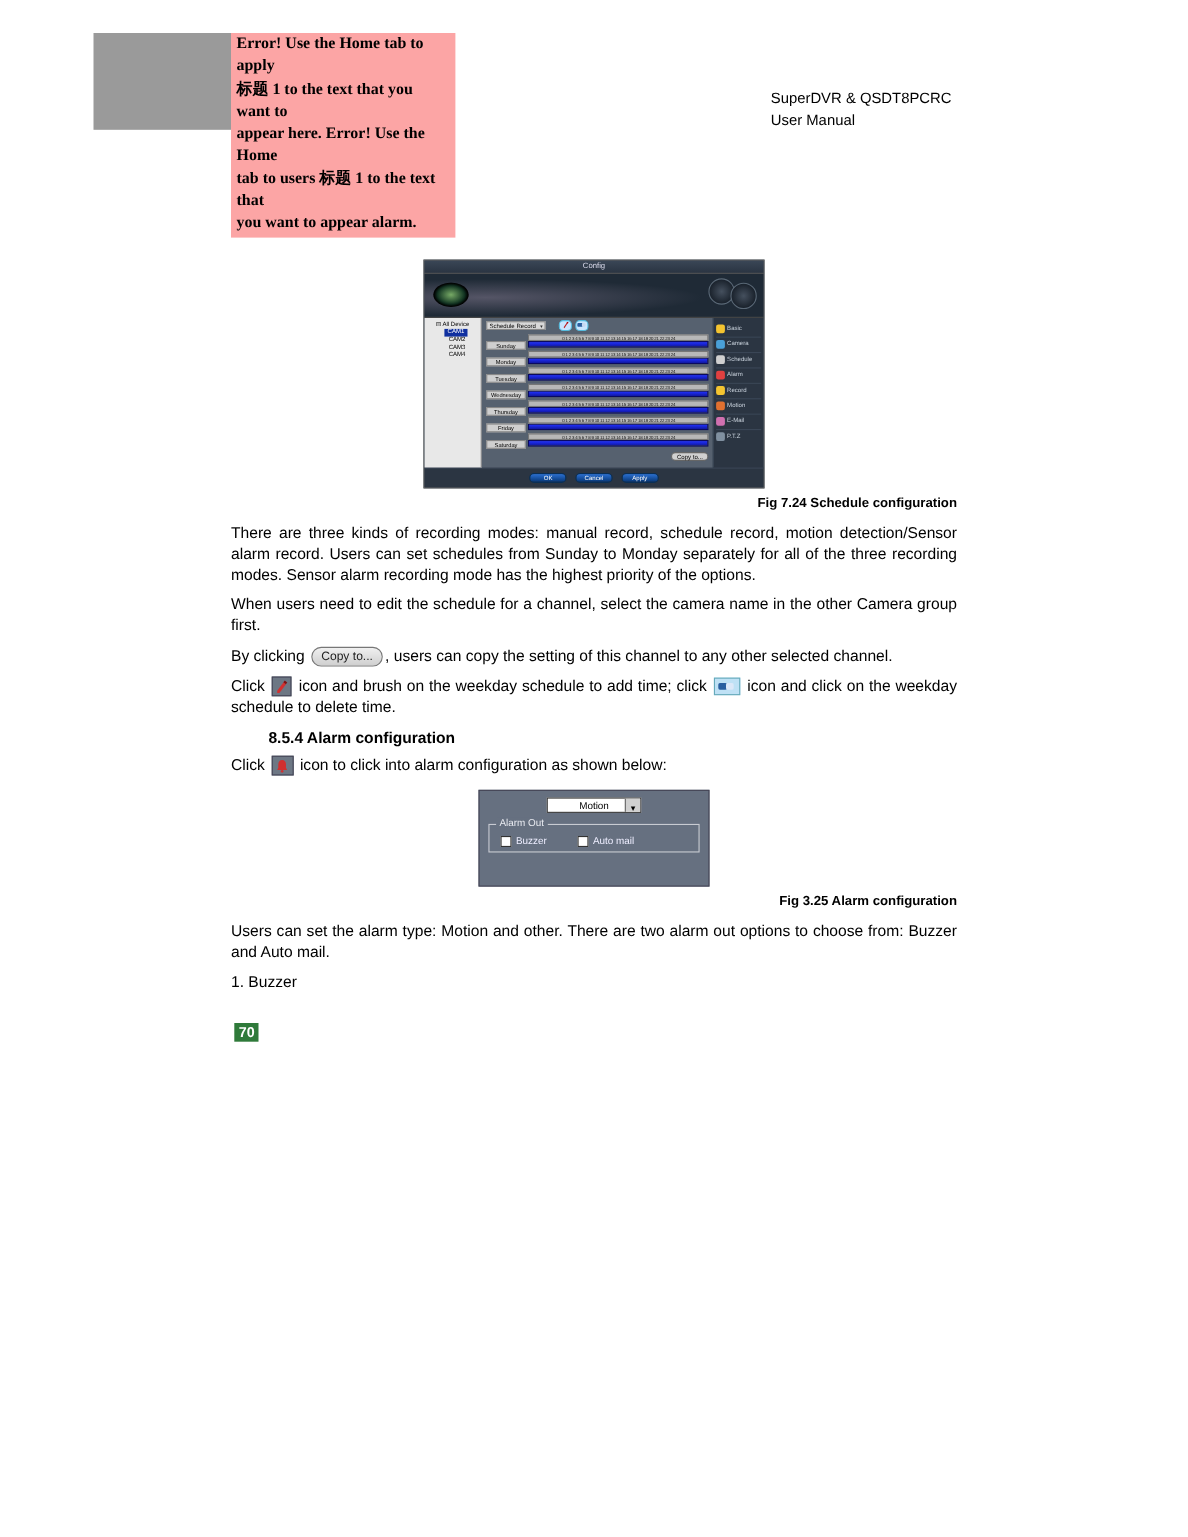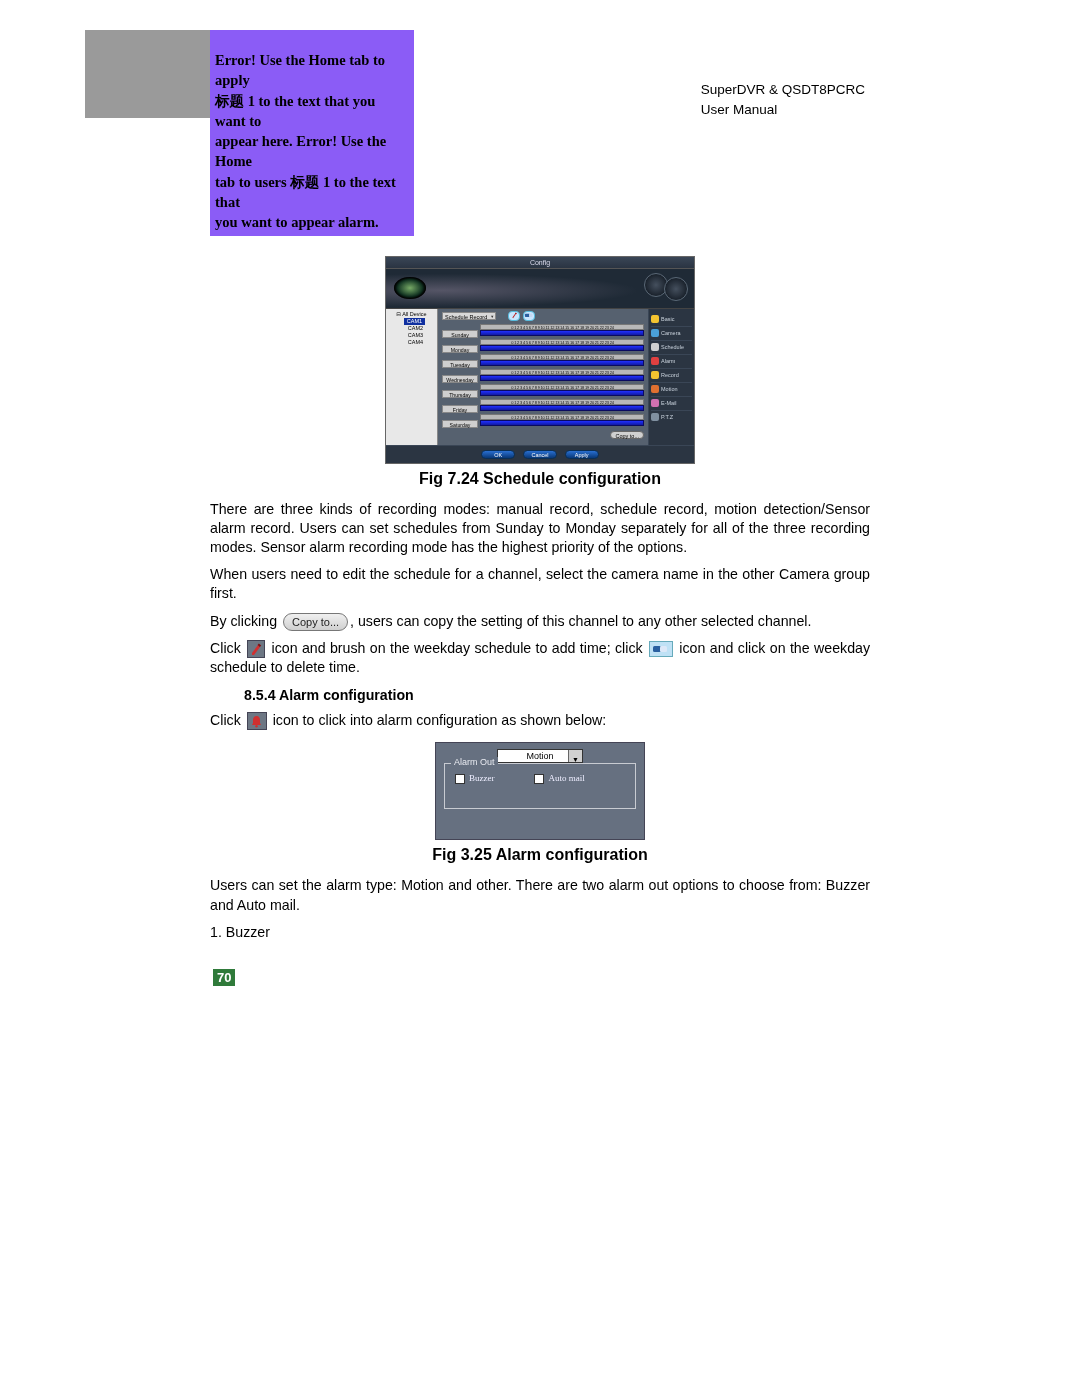--- a/index.html
+++ b/index.html
@@ -21,46 +21,46 @@
     margin-bottom: 20px;
   }
   .header-left-gap {
     background: #9a9a9a;
     width: 125px;
     height: 88px;
     margin-left: -125px;
     margin-right: 0;
   }
   .error-box {
-    background: #8b5cf6;
+    background: #fca5a5;
     color: #000;
     font-family: 'Times New Roman', serif;
     font-weight: bold;
     font-size: 14.5px;
     line-height: 1.4;
-    padding: 20px 6px 3px 5px;
+    padding: 0 6px 3px 5px;
     width: 204px;
   }
   .error-box .ch { font-family: 'SimSun','MS Mincho',serif; }
   .header-right {
     margin-left: auto;
     text-align: left;
     font-size: 13.5px;
     line-height: 1.5;
     padding-top: 50px;
     padding-right: 5px;
   }
   .content {
     margin-top: 10px;
   }
   .fig-wrap { text-align: center; margin: 12px auto; }
   .fig-caption {
-    text-align: center;
+    text-align: right;
     font-weight: bold;
-    font-size: 16px;
+    font-size: 12px;
     margin-top: 6px;
   }
 
   
   .scr1 {
     width: 310px;
     margin: 0 auto;
     background: #2f3a47;
     border: 1px solid #666;
     position: relative;
@@ -230,29 +230,30 @@
     background: #fff; color: #000; border: 1px solid #333;
     width: 86px; height: 14px; line-height: 13px; padding: 0 3px;
     font-size: 9px; position: relative; display: inline-block;
   }
   .scr2-dd::after {
     content: ""; position: absolute; right: 0; top: 0; width: 13px; height: 100%;
     background: #d0d0d0; border-left: 1px solid #666;
   }
   .scr2-dd .arrow { position: absolute; right: 3px; top: 3px; font-size: 7px; color: #000; z-index: 1; }
   .scr2-group {
+    margin-top: 10px;
     border: 1px solid #c8cbd2;
-    padding: 9px 10px 24px 10px;
+    padding: 9px 10px 4px 10px;
     position: relative;
   }
   .scr2-legend {
     position: absolute; top: -7px; left: 6px;
     background: #667080; padding: 0 3px; font-size: 9px; color: #e8eaf0;
   }
-  .scr2-opts { display: flex; gap: 40px; font-family: Liberation Serif, serif; }
+  .scr2-opts { display: flex; gap: 28px; }
   .scr2-cb {
     width: 10px; height: 10px; background: #fff; border: 1px solid #333;
     display: inline-block; vertical-align: middle; margin-right: 4px;
   }
   .scr2-opt { color: #eef; font-size: 9px; }
 
   .page-num {
     position: absolute;
     left: 213px;
     bottom: 24px;

